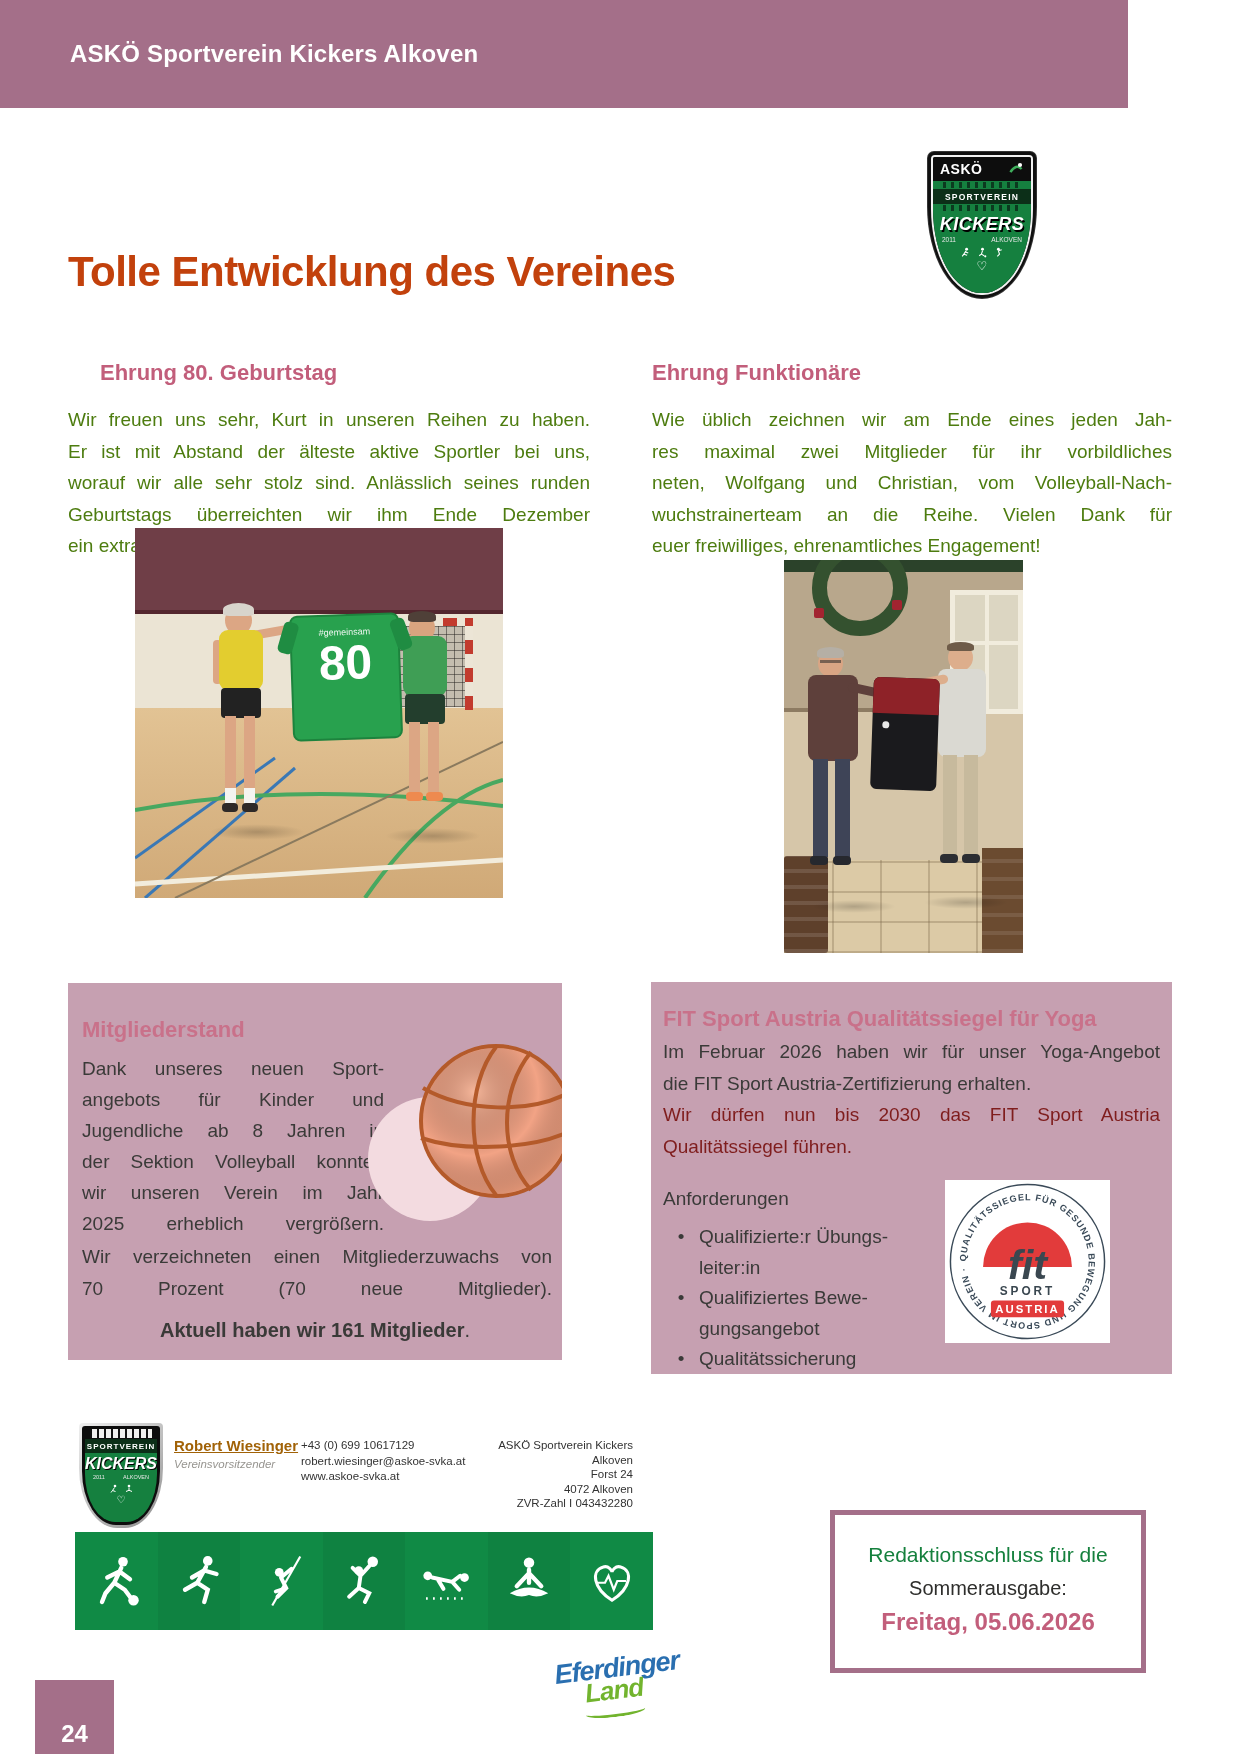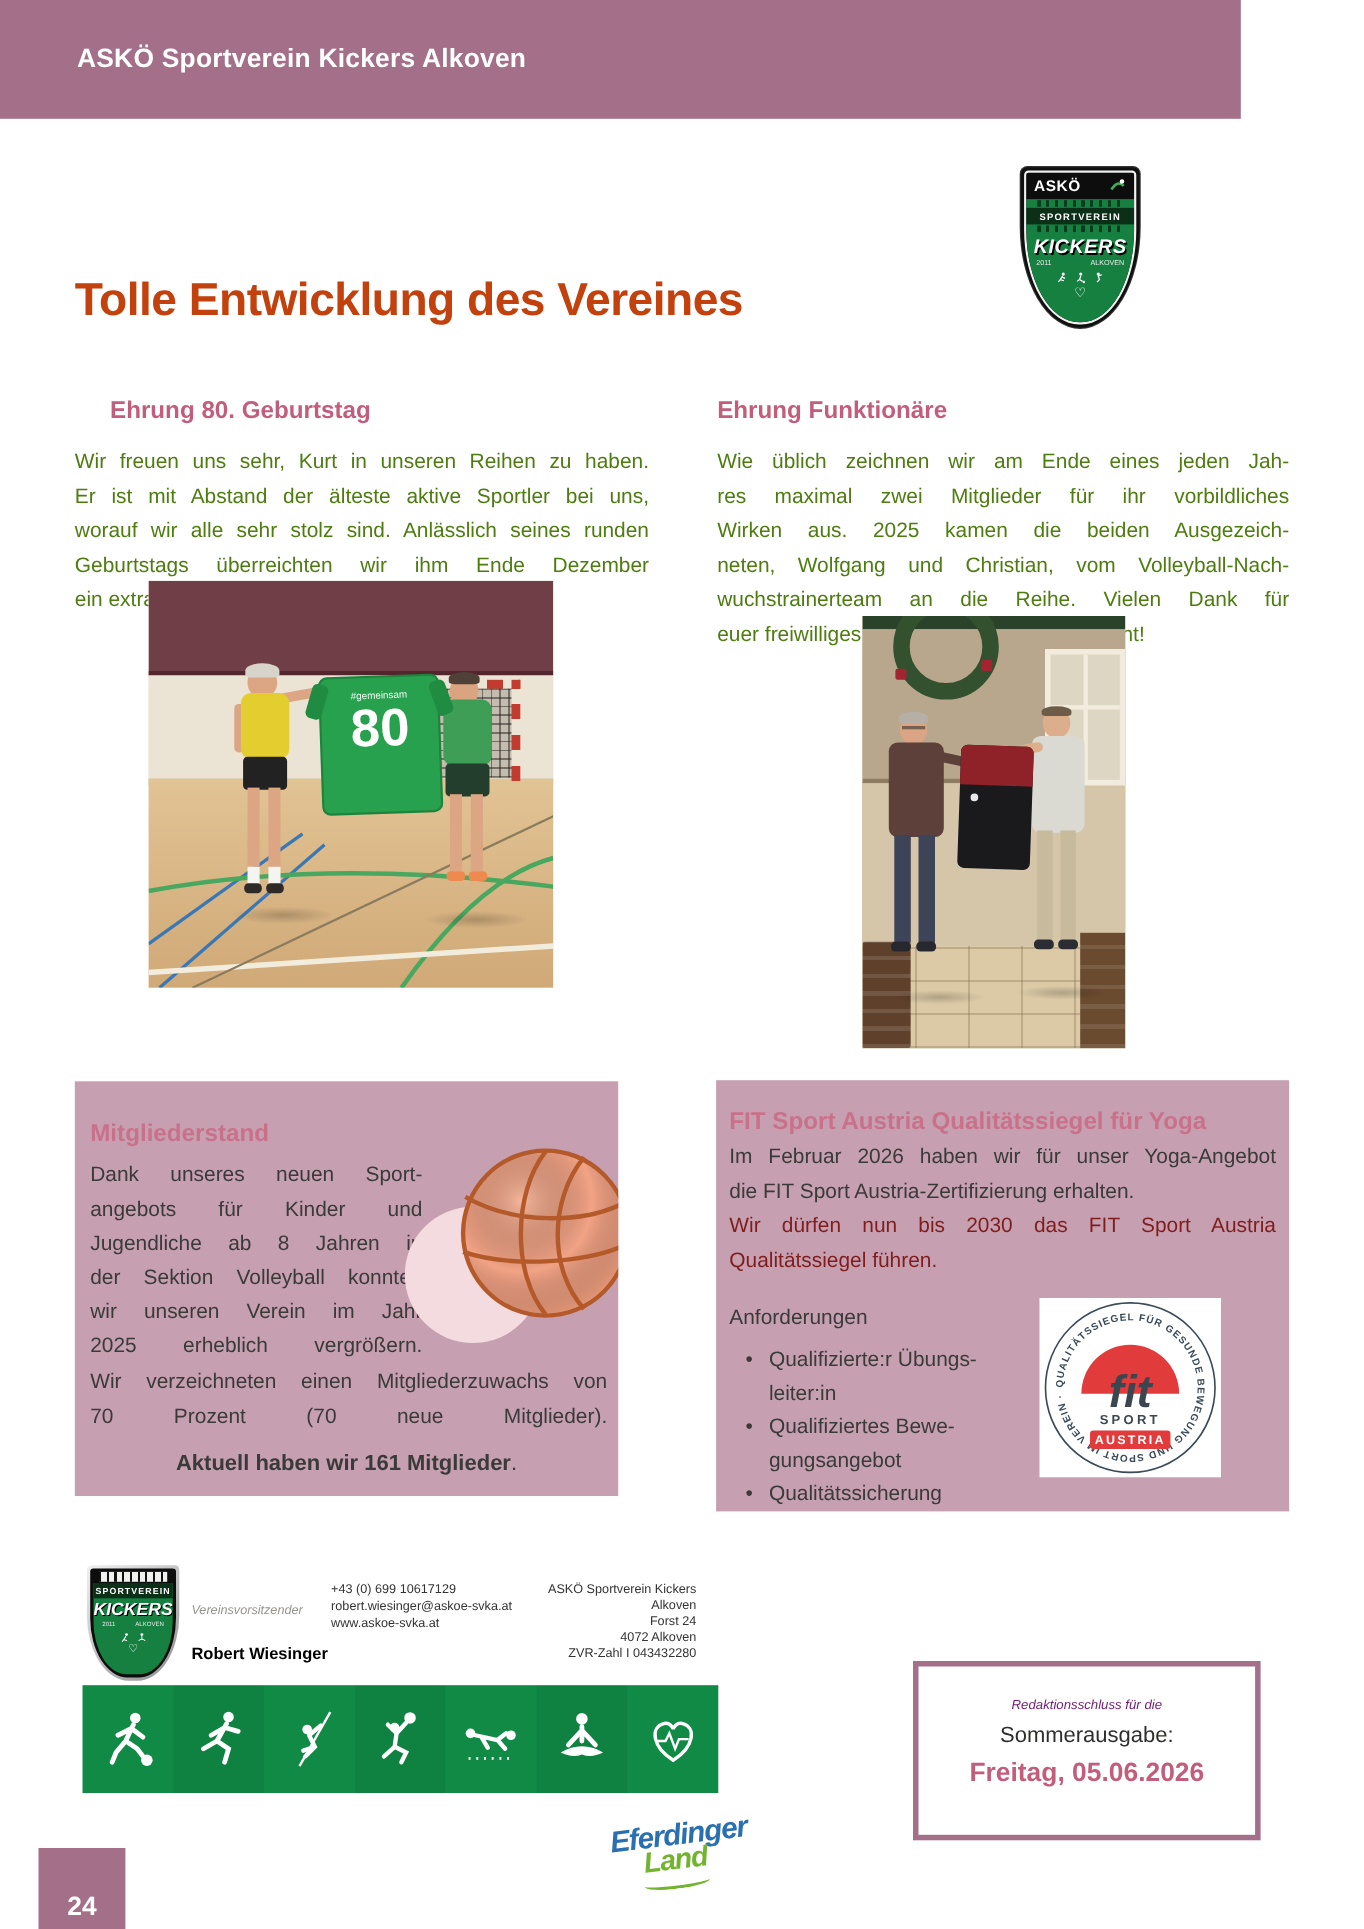--- a/index.html
+++ b/index.html
@@ -160,35 +160,35 @@
             background-image:repeating-linear-gradient(90deg,#111 0 2px,transparent 2px 7px);}
   .sm-green{position:absolute;top:13px;left:3px;right:3px;bottom:3px;background:#15803f;
             border-radius:0 0 30px 30px / 0 0 48px 48px;overflow:hidden;}
   .sm-band{height:14px;background:#0c2f18;display:flex;align-items:center;justify-content:center;}
   .sm-sv{color:#fff;font-size:8px;font-weight:bold;letter-spacing:1px;}
   .sm-kick{color:#fff;font-style:italic;font-weight:900;font-size:16px;text-align:center;text-shadow:1px 1px 0 #000;margin-top:2px;}
   .sm-yearrow{display:flex;justify-content:space-between;padding:0 8px;color:#e8e8e8;font-size:5.5px;margin-top:1px;}
   .sm-picto{display:flex;justify-content:center;gap:5px;margin-top:4px;}
   .sm-picto svg{width:10px;height:10px;}
   .sm-heart{text-align:center;color:#fff;font-size:10px;line-height:10px;margin-top:1px;}
-  .card-name{left:174px;top:1495px;font-size:15px;font-weight:bold;color:#000000;}
+  .card-name{left:174px;top:1437px;font-size:15px;font-weight:bold;color:#a16207;text-decoration:underline;}
   .card-role{left:174px;top:1458px;font-size:11.5px;font-style:italic;color:#979590;}
   .card-contact{left:301px;top:1438px;font-size:11.5px;line-height:15.5px;color:#333;}
   .card-addr{left:473px;top:1438px;width:160px;font-size:11.5px;line-height:14.5px;color:#333;text-align:right;}
 
   
   .sportbar{left:75px;top:1532px;width:578px;height:98px;background:#108a45;display:flex;}
   .sport-tile{flex:1;display:flex;align-items:center;justify-content:center;}
   .sport-tile:nth-child(even){background:rgba(0,0,0,.05);}
   .sport-tile svg{width:56px;height:56px;}
 
   
   .deadline{left:830px;top:1510px;width:316px;height:163px;border:5px solid #a46f89;box-sizing:border-box;background:#fff;
             text-align:center;}
-  .dl-1{margin-top:28px;font-size:12px;color:#701a75;font-style:italic;}
+  .dl-1{margin-top:28px;font-size:21px;color:#15803d;}
   .dl-2{margin-top:10px;font-size:20px;color:#2e2e2c;}
   .dl-date{margin-top:8px;font-size:24px;font-weight:bold;color:#c25e7b;}
 
   
   .pagenum{left:35px;top:1680px;width:79px;height:74px;background:#a46f89;display:flex;align-items:flex-end;justify-content:center;}
   .pagenum span{color:#fff;font-size:24px;font-weight:bold;padding-bottom:6px;}
   .eferd{left:558px;top:1652px;width:130px;height:92px;transform:rotate(-7deg);}
   .ef1{font-style:italic;font-weight:900;font-size:27px;color:#2a6fb0;letter-spacing:-1px;}
   .ef2{font-style:italic;font-weight:900;font-size:26px;color:#72b42e;margin:-9px 0 0 28px;letter-spacing:-1px;}
   .ef-swash{width:60px;height:8px;border-bottom:3.5px solid #72b42e;border-radius:0 0 60% 60%;margin-left:26px;}
@@ -250,21 +250,20 @@
       <div>Er ist mit Abstand der älteste aktive Sportler bei uns,</div>
       <div>worauf wir alle sehr stolz sind. Anlässlich seines runden</div>
       <div>Geburtstags überreichten wir ihm Ende Dezember</div>
       <div>ein extra für ihn angefertigtes Vereinsshirt.</div>
     </div>
 
   <div class="abs sec-head sh-right">Ehrung Funktionäre</div>
   <div class="abs body-txt bt-right jl raglast">
       <div>Wie üblich zeichnen wir am Ende eines jeden Jah-</div>
       <div>res maximal zwei Mitglieder für ihr vorbildliches</div>
-      <div>Wirken aus. 2025 kamen die beiden Ausgezeich-</div>
       <div>neten, Wolfgang und Christian, vom Volleyball-Nach-</div>
       <div>wuchstrainerteam an die Reihe. Vielen Dank für</div>
       <div>euer freiwilliges, ehrenamtliches Engagement!</div>
     </div>
 
   <div class="abs scene1">
     <div class="abs p1-wall-top"></div>
     <div class="abs p1-wall-mid"></div>
     <div class="abs p1-floor"></div>
     <svg class="abs" style="left:0;top:0;" width="368" height="370" viewBox="0 0 368 370">

